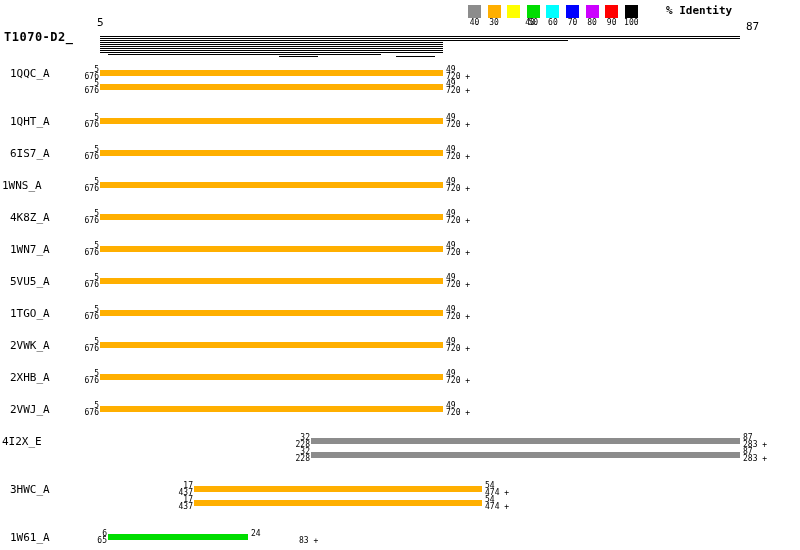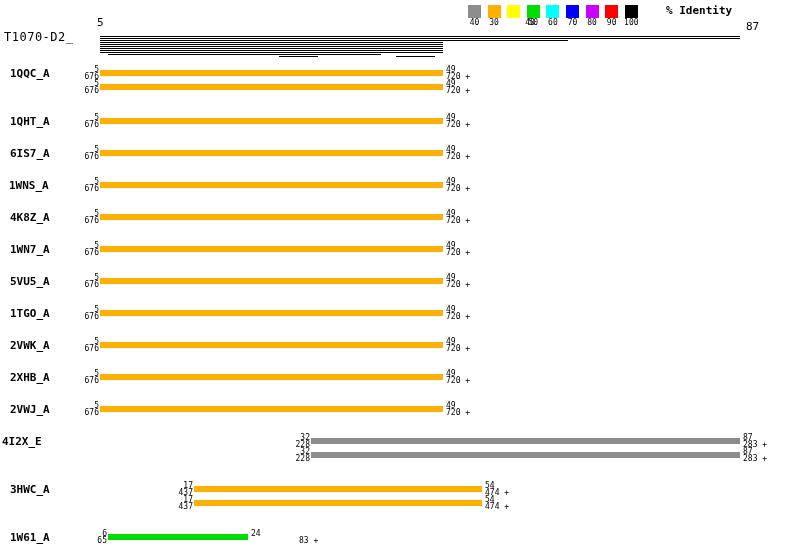--- a/index.html
+++ b/index.html
@@ -1,29 +1,29 @@
 <!DOCTYPE html>
 <html><head>
 <meta charset="utf-8">
 <style>
   html,body{margin:0;padding:0;background:#fff;}
   #canvas{
     position:relative;width:800px;height:550px;background:#ffffff;overflow:hidden;
     font-family:"DejaVu Sans Mono","Liberation Mono",monospace;color:#000;
   }
   .abs{position:absolute;white-space:pre;}
-  .title{left:4px;top:30px;font-size:12px;font-weight:normal;letter-spacing:0.5px;}
+  .title{left:4px;top:30px;font-size:12px;font-weight:bold;letter-spacing:0.5px;}
   .tick-start{left:97px;top:16px;font-size:11px;}
   .tick-end{left:746px;top:20px;font-size:11px;}
   .wrap-note{left:771px;top:41px;font-size:12px;margin-left:36px;}
   .legend-title{left:666px;top:4px;font-size:11px;font-weight:bold;}
   .swatch{position:absolute;width:13px;height:13px;}
   .bin-label{position:absolute;font-size:8px;line-height:8px;width:22px;text-align:center;white-space:pre;}
   .ruler-seg{position:absolute;height:1px;background:#000;}
-  .row-label{position:absolute;font-size:11px;font-weight:bold;line-height:11px;white-space:pre;cursor:pointer;}
+  .row-label{position:absolute;font-size:11px;font-weight:normal;line-height:11px;white-space:pre;cursor:pointer;}
   .bar{position:absolute;height:6px;cursor:pointer;}
   .num{position:absolute;font-size:8px;line-height:8px;white-space:pre;}
 </style>
 </head>
 <body>
 
 <div id="canvas">
   <div class="abs title">T1070-D2_</div>
   <div class="abs tick-start">5</div>
   <div class="abs tick-end">87</div>
@@ -80,21 +80,21 @@
       <div class="num" style="right: 701px; top: 114px;">5</div>
       <div class="num" style="right: 701px; top: 121px;">676</div>
       <div class="num" style="left: 446px; top: 114px;">49</div>
       <div class="num" style="left: 446px; top: 121px;">720 +</div>
       <div class="row-label" style="left: 10px; top: 148px;">6IS7_A</div>
       <div class="bar" style="left: 100px; top: 150px; width: 343px; background: rgb(255, 175, 0);"></div>
       <div class="num" style="right: 701px; top: 146px;">5</div>
       <div class="num" style="right: 701px; top: 153px;">676</div>
       <div class="num" style="left: 446px; top: 146px;">49</div>
       <div class="num" style="left: 446px; top: 153px;">720 +</div>
-      <div class="row-label" style="left: 9px; top: 180px;">1WNS_A</div>
+      <div class="row-label" style="left: 2px; top: 180px;">1WNS_A</div>
       <div class="bar" style="left: 100px; top: 182px; width: 343px; background: rgb(255, 175, 0);"></div>
       <div class="num" style="right: 701px; top: 178px;">5</div>
       <div class="num" style="right: 701px; top: 185px;">676</div>
       <div class="num" style="left: 446px; top: 178px;">49</div>
       <div class="num" style="left: 446px; top: 185px;">720 +</div>
       <div class="row-label" style="left: 10px; top: 212px;">4K8Z_A</div>
       <div class="bar" style="left: 100px; top: 214px; width: 343px; background: rgb(255, 175, 0);"></div>
       <div class="num" style="right: 701px; top: 210px;">5</div>
       <div class="num" style="right: 701px; top: 217px;">676</div>
       <div class="num" style="left: 446px; top: 210px;">49</div>

